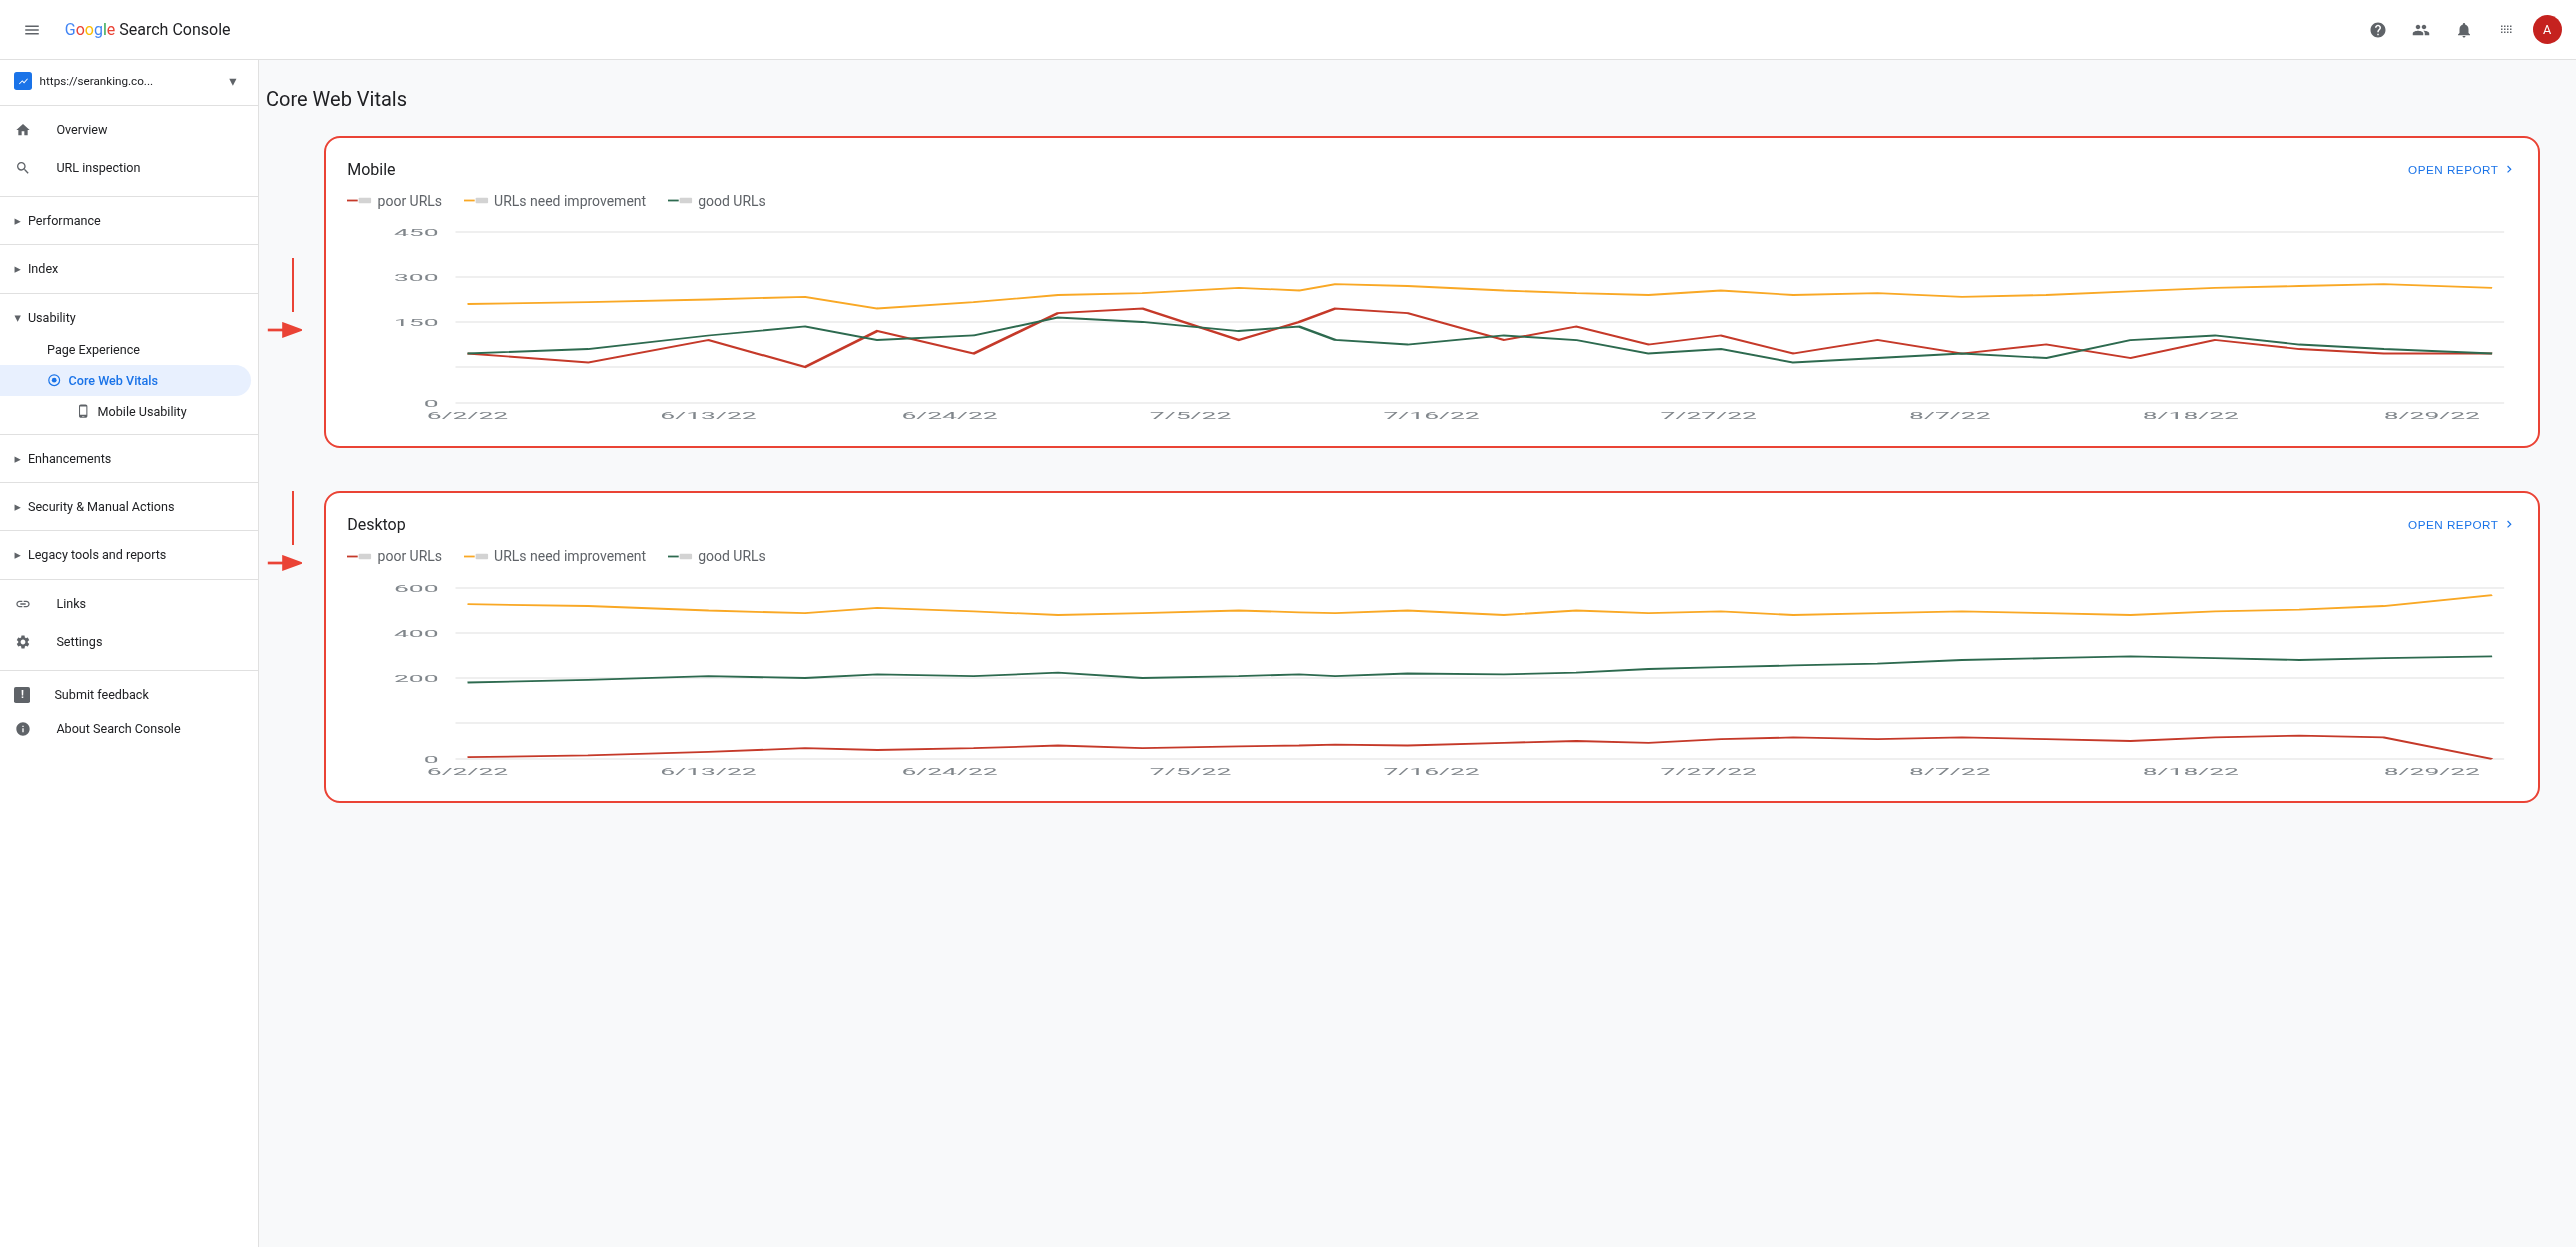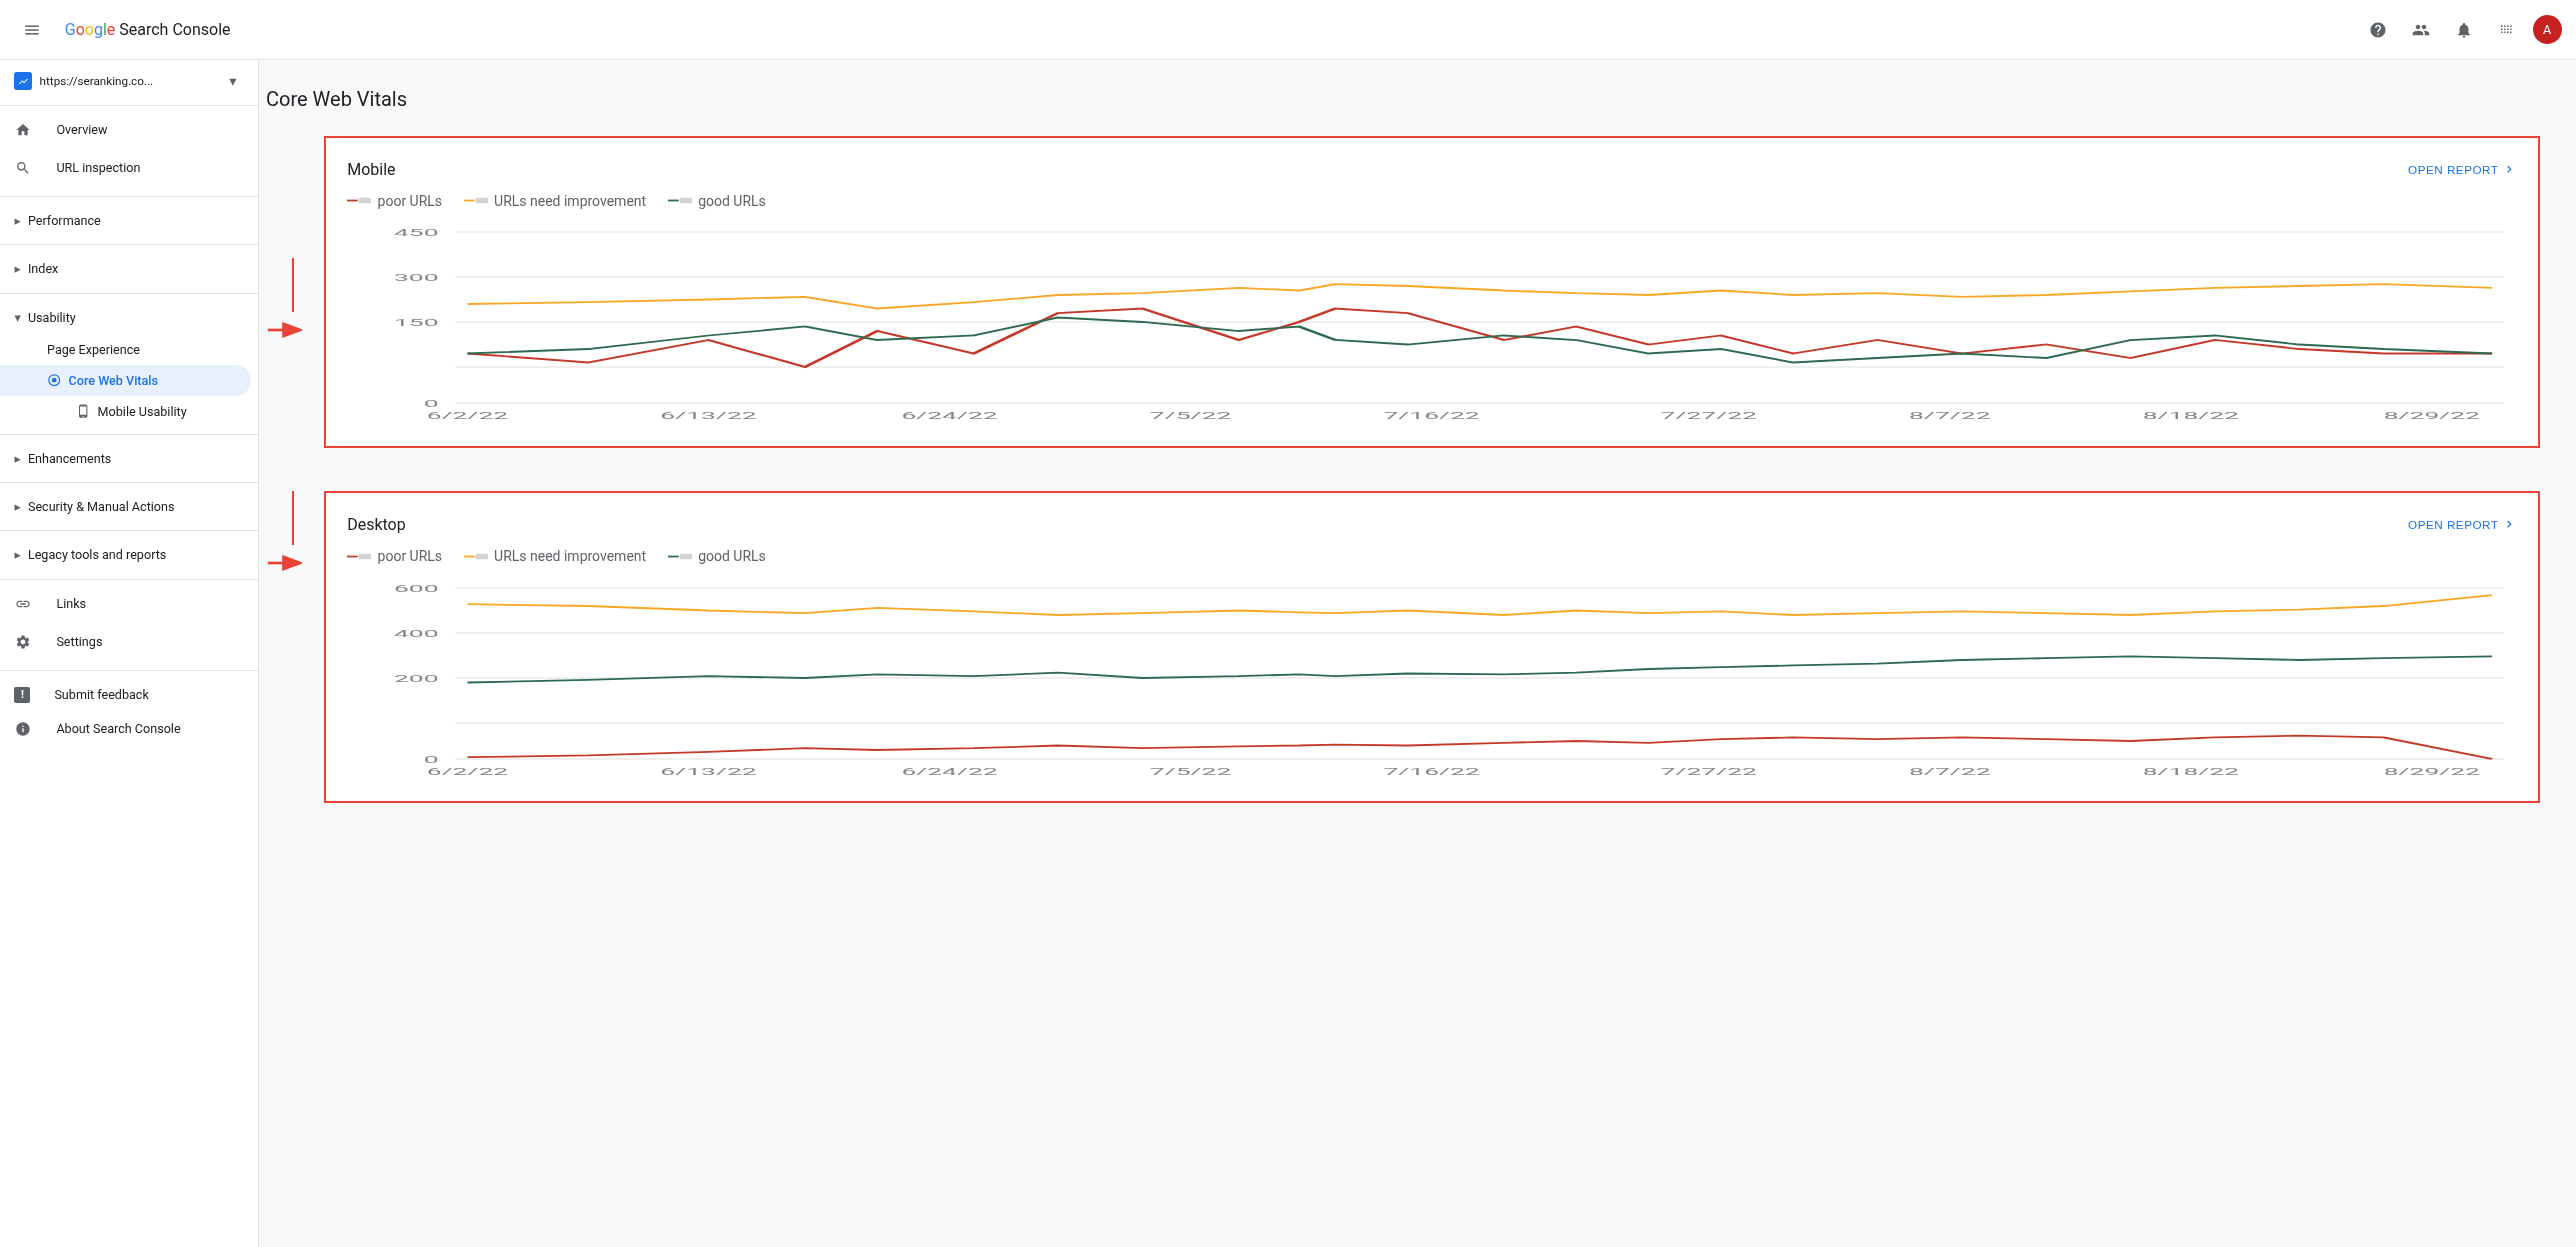--- a/index.html
+++ b/index.html
@@ -166,21 +166,21 @@
       font-size: 20px;
       font-weight: 400;
       color: #202124;
       margin-bottom: 25px;
     }
 
     
     .chart-card {
       background: #fff;
       border: 2.7px solid #ea4335;
-      border-radius: 0;
+      border-radius: 16px;
       padding: 21.6px;
       margin-bottom: 21.6px;
       position: relative;
     }
 
     .card-header {
       display: flex;
       justify-content: space-between;
       align-items: center;
       margin-bottom: 14.4px;

